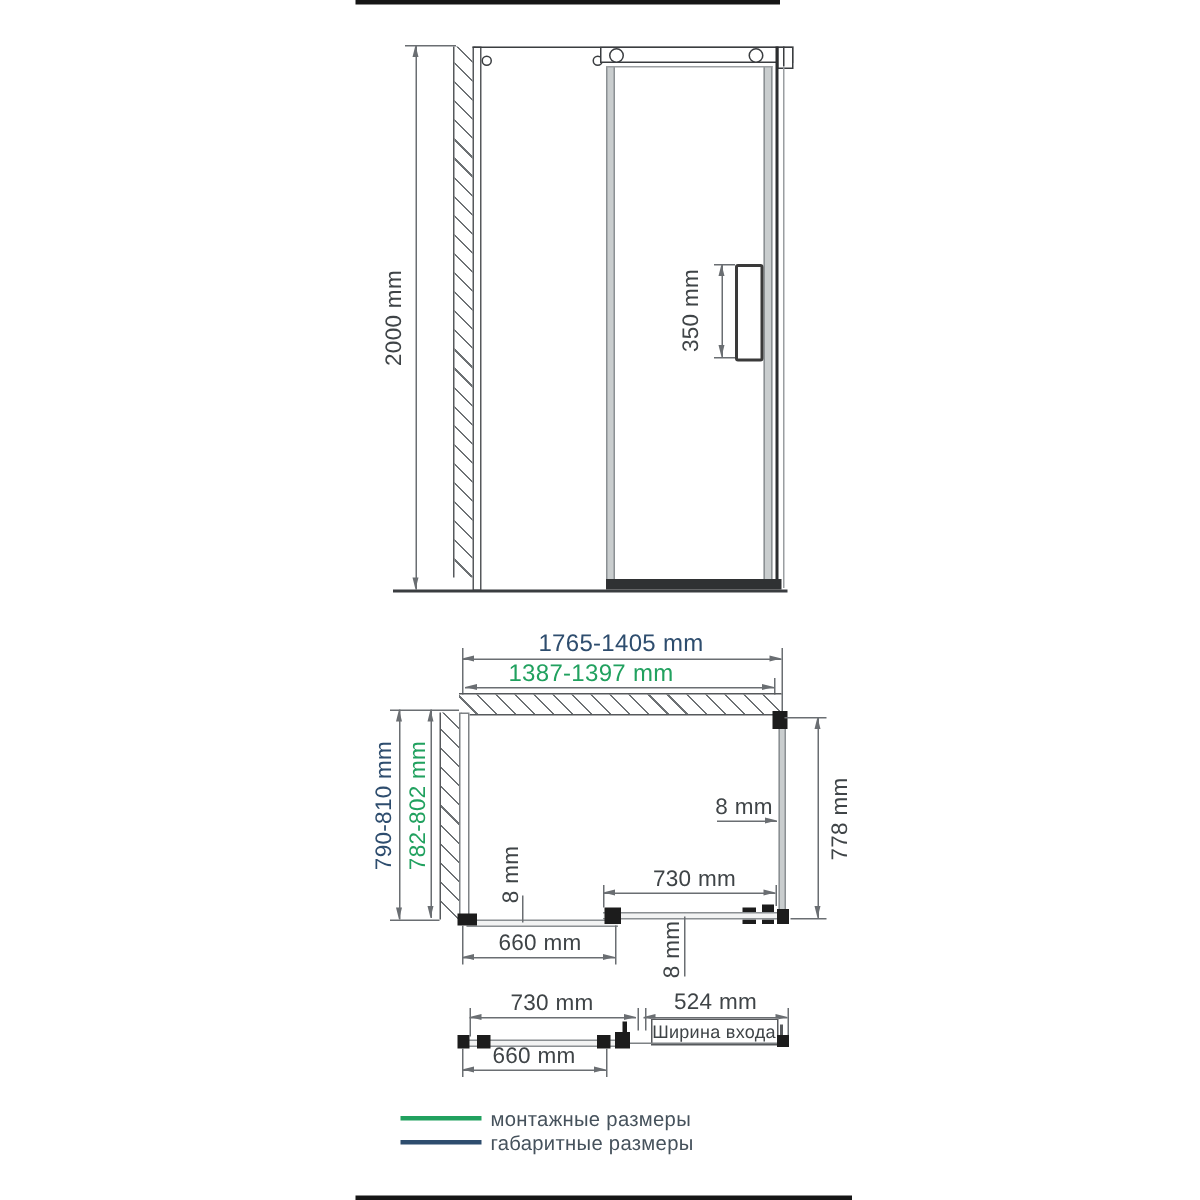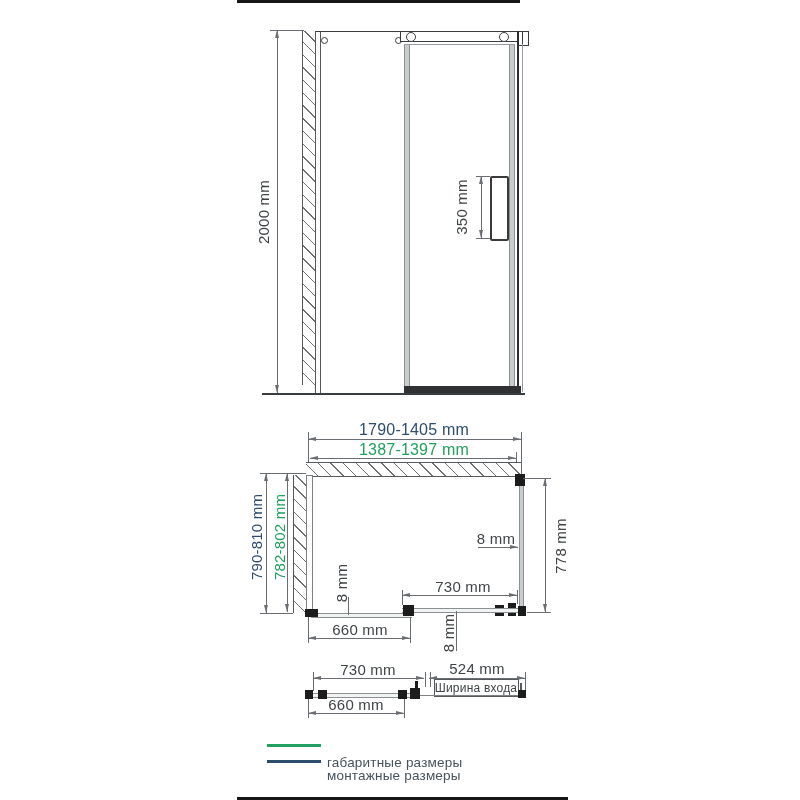--- a/index.html
+++ b/index.html
@@ -93,23 +93,23 @@
          border-width:2px;border-color:#3a3a3a;border-radius:2px"></div>
     <div class="dimv" style="left:481px;top:176px;height:62px"></div>
     <div class="hline" style="left:476px;top:176px;width:14px"></div>
     <div class="hline" style="left:476px;top:238px;width:14px"></div>
     <div class="lbl rot" style="left:461px;top:207px">350 mm</div>
   </div>
 
   <div>
 
     <div class="dimh" style="left:308px;top:439px;width:213px"></div>
-    <div class="lbl big navy" style="left:414px;top:430px">1790-1405 mm</div>
+    <div class="lbl big navy" style="left:414px;top:430px">1765-1405 mm</div>
     <div class="dimh" style="left:310px;top:458px;width:206px"></div>
-    <div class="lbl big green" style="left:414px;top:450px">1387-1397 mm</div>
+    <div class="lbl big green" style="left:394px;top:450px">1387-1397 mm</div>
     <div class="vline" style="left:308px;top:432px;height:31px"></div>
     <div class="vline" style="left:521px;top:432px;height:42px"></div>
     <div class="vline" style="left:516px;top:452px;height:11px"></div>
 
     <div class="hatch" style="position:absolute;left:306px;top:462px;width:215px;height:13px;
          border-top:1px solid #56595c;border-bottom:1px solid #56595c"></div>
     <div class="hatch" style="position:absolute;left:293px;top:475px;width:13px;height:138px;
          border-left:1px solid #56595c;border-right:1px solid #56595c"></div>
     <div class="box" style="left:306px;top:475px;width:5px;height:137px;border-color:#7e8285"></div>
 
@@ -180,18 +180,18 @@
     <div class="fit" style="left:520px;top:683px;width:2px;height:7px;background:#56595c"></div>
 
     <div class="dimh" style="left:308px;top:713px;width:96px"></div>
     <div class="lbl" style="left:356px;top:704px">660 mm</div>
     <div class="vline" style="left:308px;top:699px;height:19px"></div>
     <div class="vline" style="left:404px;top:699px;height:19px"></div>
   </div>
 
   <div>
     <div class="abs" style="left:267px;top:744px;width:54px;height:3px;background:var(--green)"></div>
-    <div class="lbl left" style="left:327px;top:775px">монтажные размеры</div>
+    <div class="lbl left" style="left:327px;top:746px">монтажные размеры</div>
     <div class="abs" style="left:267px;top:760px;width:54px;height:3px;background:var(--navy)"></div>
     <div class="lbl left" style="left:327px;top:762px">габаритные размеры</div>
   </div>
 
 </div>
 
 </body></html>

